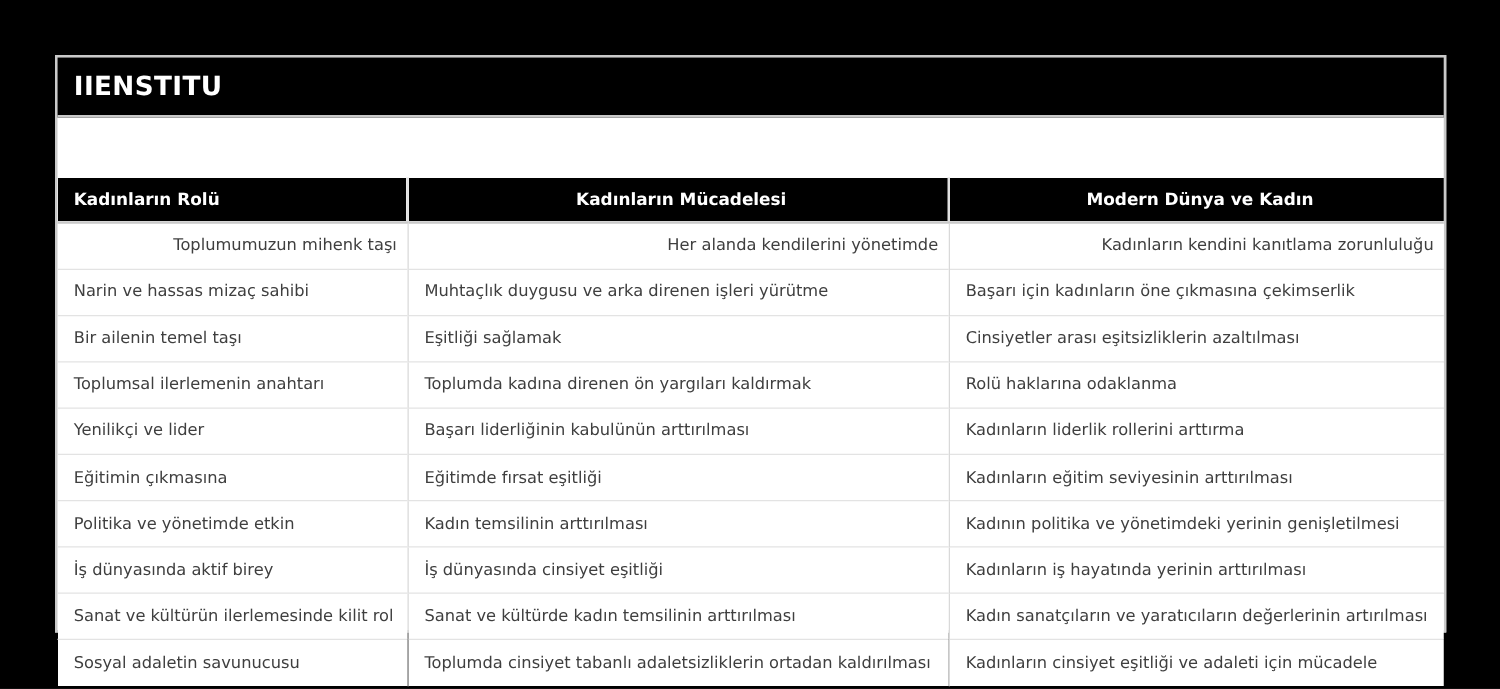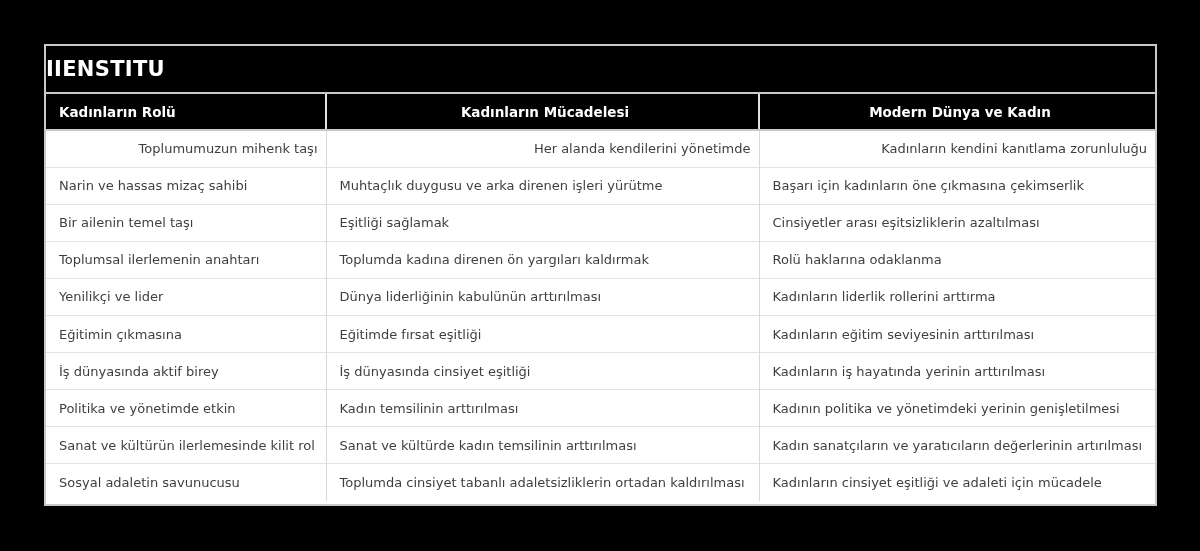--- a/index.html
+++ b/index.html
@@ -26,31 +26,33 @@
     width: 1113px; height: 462px;
     background: var(--body-bg);
     border: 2px solid var(--panel-border);
   }
   .title-bar {
     height: 48px;
     background: var(--header-bg);
     color: var(--header-text);
     display: flex;
     align-items: center;
+    padding-left: 13px;
     border-bottom: 2px solid var(--panel-border);
   }
   .title-bar .title {
     font-size: 21px;
     font-weight: bold;
     letter-spacing: 0.3px;
   }
   table.data-table {
     width: 100%;
     border-collapse: collapse;
     table-layout: fixed;
+    margin-top: 48px;
   }
   col.c1 { width: 280px; }
   col.c2 { width: 433px; }
   col.c3 { width: auto; }
   thead th {
     background: var(--header-bg);
     color: var(--header-text);
     font-size: 13.5px;
     font-weight: bold;
     text-align: left;
@@ -111,37 +113,37 @@
           <td>Eşitliği sağlamak</td>
           <td>Cinsiyetler arası eşitsizliklerin azaltılması</td>
         </tr>
         <tr>
           <td>Toplumsal ilerlemenin anahtarı</td>
           <td>Toplumda kadına direnen ön yargıları kaldırmak</td>
           <td>Rolü haklarına odaklanma</td>
         </tr>
         <tr>
           <td>Yenilikçi ve lider</td>
-          <td>Dünya liderliğinin kabulünün arttırılması</td>
+          <td>Başarı liderliğinin kabulünün arttırılması</td>
           <td>Kadınların liderlik rollerini arttırma</td>
         </tr>
         <tr>
           <td>Eğitimin çıkmasına</td>
           <td>Eğitimde fırsat eşitliği</td>
           <td>Kadınların eğitim seviyesinin arttırılması</td>
         </tr>
         <tr>
+          <td>Politika ve yönetimde etkin</td>
+          <td>Kadın temsilinin arttırılması</td>
+          <td>Kadının politika ve yönetimdeki yerinin genişletilmesi</td>
+        </tr>
+        <tr>
           <td>İş dünyasında aktif birey</td>
           <td>İş dünyasında cinsiyet eşitliği</td>
           <td>Kadınların iş hayatında yerinin arttırılması</td>
-        </tr>
-        <tr>
-          <td>Politika ve yönetimde etkin</td>
-          <td>Kadın temsilinin arttırılması</td>
-          <td>Kadının politika ve yönetimdeki yerinin genişletilmesi</td>
         </tr>
         <tr>
           <td>Sanat ve kültürün ilerlemesinde kilit rol</td>
           <td>Sanat ve kültürde kadın temsilinin arttırılması</td>
           <td>Kadın sanatçıların ve yaratıcıların değerlerinin artırılması</td>
         </tr>
         <tr>
           <td>Sosyal adaletin savunucusu</td>
           <td>Toplumda cinsiyet tabanlı adaletsizliklerin ortadan kaldırılması</td>
           <td>Kadınların cinsiyet eşitliği ve adaleti için mücadele</td>

